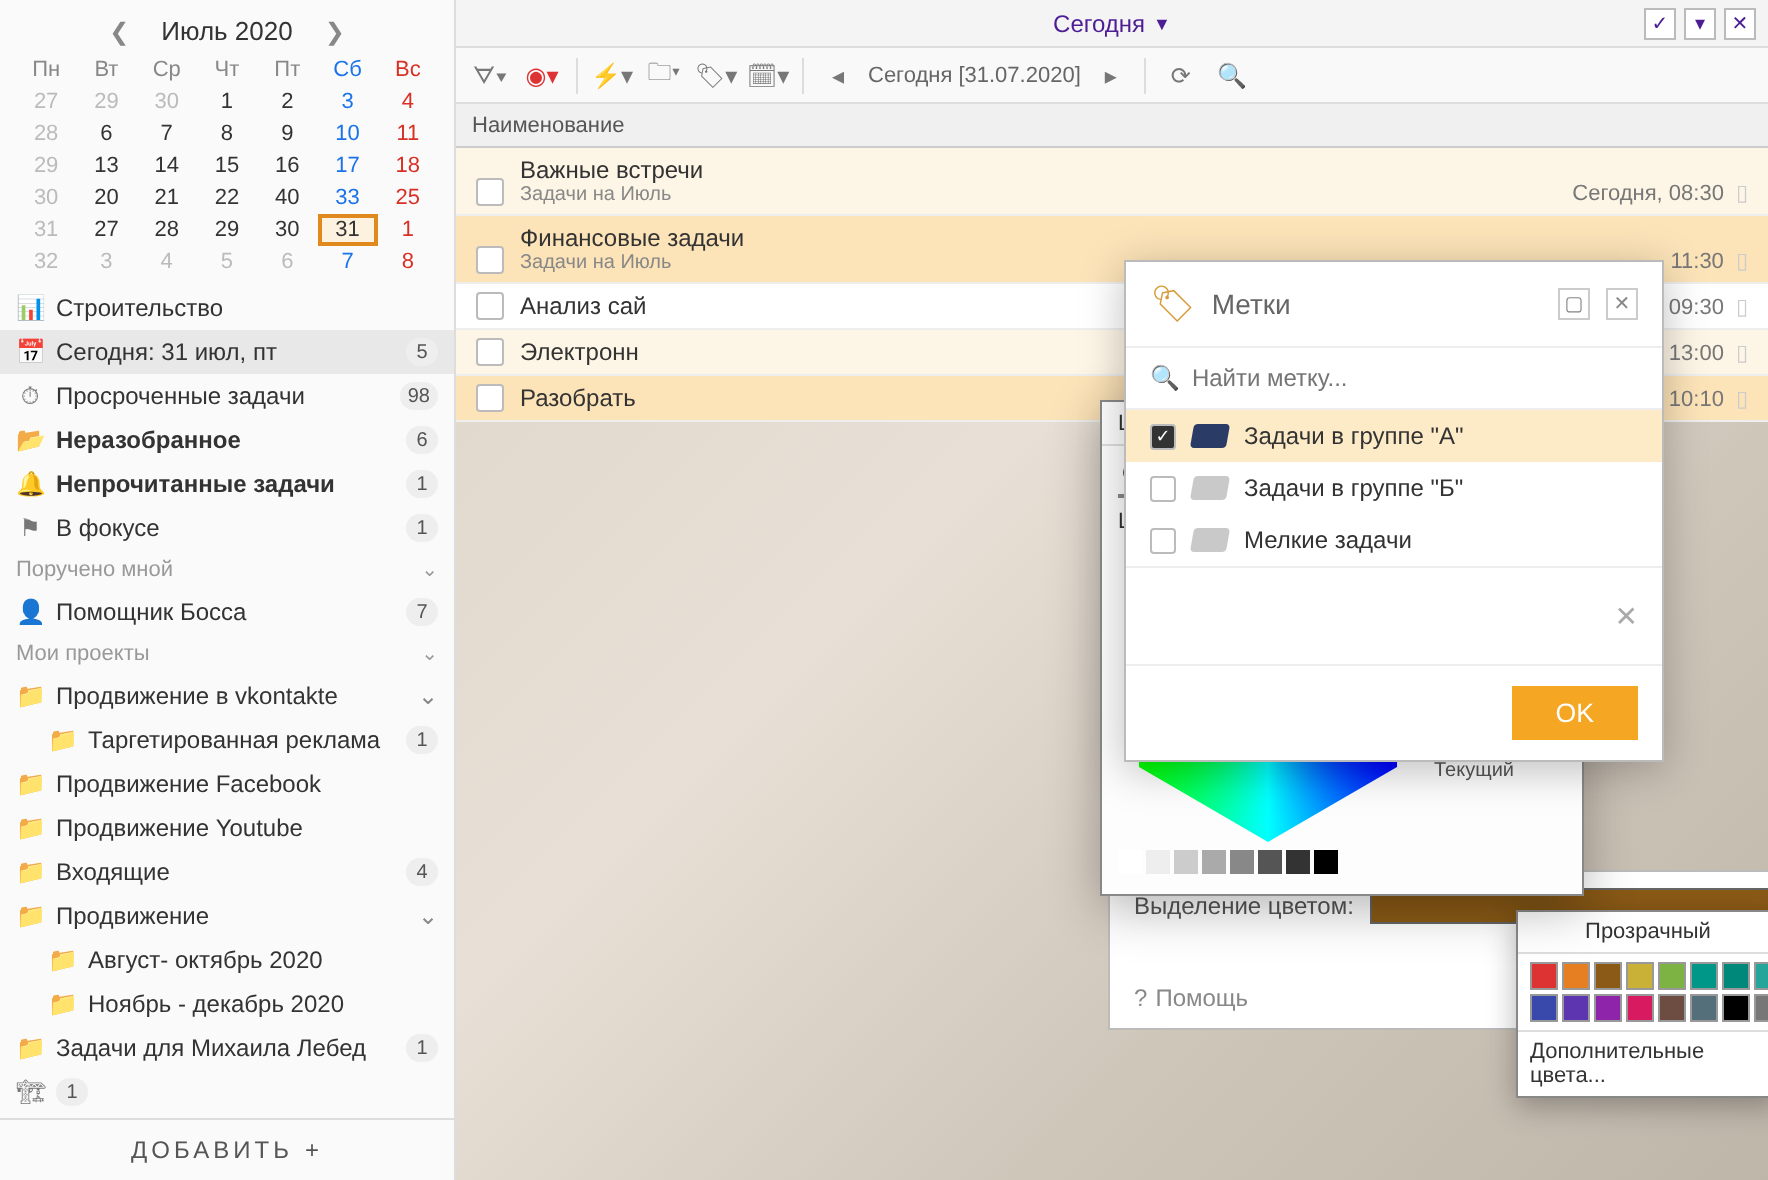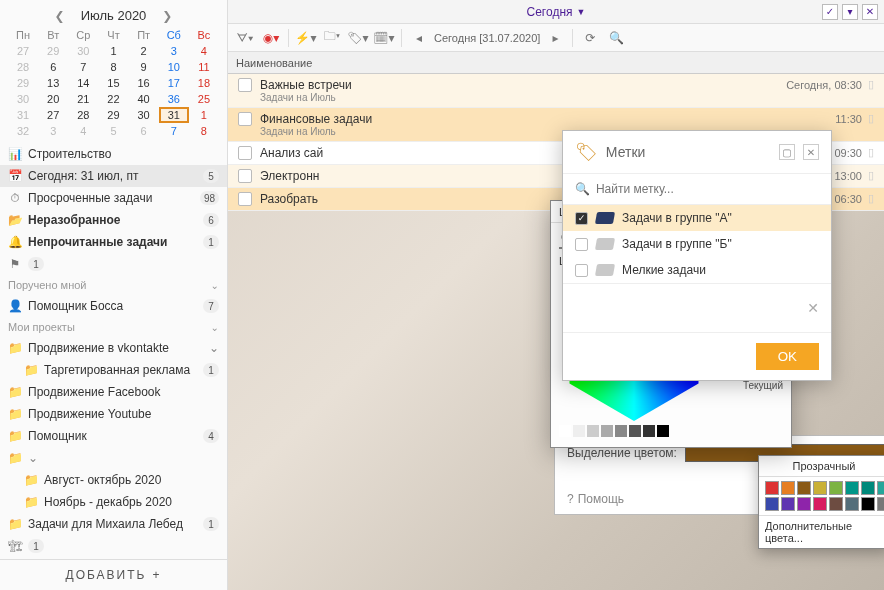--- a/index.html
+++ b/index.html
@@ -35,21 +35,21 @@
   .topbar .caret{margin-left:4px;font-size:9px}
   .topbar .right{position:absolute;right:6px;display:flex;gap:4px}
   .topbar .right span{width:16px;height:16px;border:1px solid #bbb;display:flex;align-items:center;justify-content:center;font-size:10px;background:#fff}
   .toolbar{height:28px;background:#f9f9f9;border-bottom:1px solid #ddd;display:flex;align-items:center;gap:4px;padding:0 6px}
   .toolbar .tb{width:22px;height:20px;display:flex;align-items:center;justify-content:center;color:#777;font-size:12px}
   .toolbar .sep{width:1px;height:18px;background:#ddd;margin:0 2px}
   .toolbar .daylbl{color:#666;font-size:11px}
   .colhdr{height:22px;background:#f0f0f0;border-bottom:1px solid #ccc;padding:0 8px;display:flex;align-items:center;font-size:11px;color:#555}
   .addtask{height:30px;padding:0 10px;display:flex;align-items:center;color:#fff;font-size:12px;background:rgba(0,0,0,0.15)}
   .tasks{padding:0}
-  .task{display:flex;align-items:flex-start;gap:8px;padding:4px 10px;background:#fff;border-bottom:1px solid #eee;position:relative}
+  .task{display:flex;align-items:flex-end;gap:8px;padding:4px 10px;background:#fff;border-bottom:1px solid #eee;position:relative}
   .task.cream{background:#fdf5e6}
   .task.orange{background:#fce3b8}
   .task .chk{width:14px;height:14px;border:1px solid #bbb;border-radius:2px;background:#fff}
   .task .body{flex:1}
   .task .t1{font-size:12px}
   .task .t2{font-size:10px;color:#888}
   .task .meta{display:flex;align-items:center;gap:6px;font-size:11px;color:#777}
   .task .flag{color:#ccc}
   
   .labels-pop{position:absolute;right:52px;top:130px;width:270px;background:#fff;border:1px solid #bbb;box-shadow:0 4px 20px rgba(0,0,0,0.25)}
@@ -89,21 +89,21 @@
      radial-gradient(circle at 50% 50%,#fff 0%,transparent 25%),
      conic-gradient(red,magenta,blue,cyan,lime,yellow,red);
      clip-path:polygon(50% 0%,93% 25%,93% 75%,50% 100%,7% 75%,7% 25%);
      margin:4px 0}
   .color-dlg .grays{display:flex;gap:2px;margin-top:4px}
   .color-dlg .grays span{width:12px;height:12px}
   .color-dlg .side{display:flex;flex-direction:column;gap:6px;width:70px}
   .color-dlg .side button{height:20px;border:1px solid #888;background:#eee;font-size:11px}
   .color-dlg .side .okb{background:#cde3f8}
   .color-dlg .side .swatch{height:40px;background:#8a5a16;border:1px solid #666;margin-top:10px}
-  .color-dlg .side .lab{font-size:10px;color:#555;text-align:right}
+  .color-dlg .side .lab{font-size:10px;color:#555;text-align:left}
   
   .palette{position:absolute;left:530px;top:455px;width:132px;background:#fff;border:1px solid #888;box-shadow:0 4px 14px rgba(0,0,0,0.3);font-size:11px}
   .palette .ph{padding:4px 6px;border-bottom:1px solid #ddd;text-align:center}
   .palette .pg{display:grid;grid-template-columns:repeat(8,14px);gap:2px;padding:4px 6px}
   .palette .pg span{width:14px;height:14px;border:1px solid #999}
   .palette .more{padding:4px 6px;border-top:1px solid #ddd}
 </style>
 </head>
 <body>
 
@@ -142,21 +142,21 @@
           <div class="d">14</div>
           <div class="d">15</div>
           <div class="d">16</div>
           <div class="d sat">17</div>
           <div class="d sun">18</div>
           <div class="d dim">30</div>
           <div class="d">20</div>
           <div class="d">21</div>
           <div class="d">22</div>
           <div class="d">40</div>
-          <div class="d sat">36</div>
+          <div class="d sat">33</div>
           <div class="d sun">25</div>
           <div class="d dim">31</div>
           <div class="d">27</div>
           <div class="d">28</div>
           <div class="d">29</div>
           <div class="d">30</div>
           <div class="d sel">31</div>
           <div class="d dim sun">1</div>
           <div class="d dim">32</div>
           <div class="d dim">3</div>
@@ -187,20 +187,21 @@
           <span class="lbl">Неразобранное</span>
           <span class="badge">6</span>
         </div>
         <div class="nav-item bold">
           <span class="ic">🔔</span>
           <span class="lbl">Непрочитанные задачи</span>
           <span class="badge">1</span>
         </div>
         <div class="nav-item">
           <span class="ic">⚑</span>
+          <span class="lbl">В фокусе</span>
           <span class="badge">1</span>
         </div>
         <div class="section-hd">
           <span>Поручено мной</span>
           <span class="caret">⌄</span>
         </div>
         <div class="nav-item">
           <span class="ic">👤</span>
           <span class="lbl">Помощник Босса</span>
           <span class="badge">7</span>
@@ -222,25 +223,26 @@
         <div class="nav-item">
           <span class="ic folder">📁</span>
           <span class="lbl">Продвижение Facebook</span>
         </div>
         <div class="nav-item">
           <span class="ic folder">📁</span>
           <span class="lbl">Продвижение Youtube</span>
         </div>
         <div class="nav-item">
           <span class="ic folder">📁</span>
-          <span class="lbl">Помощник</span>
+          <span class="lbl">Входящие</span>
           <span class="badge">4</span>
         </div>
         <div class="nav-item">
           <span class="ic folder">📁</span>
+          <span class="lbl">Продвижение</span>
           <span style="color:#888">⌄</span>
         </div>
         <div class="nav-item" style="padding-left: 24px;">
           <span class="ic folder">📁</span>
           <span class="lbl">Август- октябрь 2020</span>
         </div>
         <div class="nav-item" style="padding-left: 24px;">
           <span class="ic folder">📁</span>
           <span class="lbl">Ноябрь - декабрь 2020</span>
         </div>
@@ -331,21 +333,21 @@
             <span>13:00</span>
             <span class="flag">▯</span>
           </div>
         </div>
         <div class="task orange">
           <span class="chk"></span>
           <div class="body">
             <div class="t1">Разобрать</div>
           </div>
           <div class="meta">
-            <span>06:30</span>
+            <span>10:10</span>
             <span class="flag">▯</span>
           </div>
         </div>
       </div>
 
     <div class="hl-band">
       <div class="row1">
         <span>Выделение цветом:</span>
         <div class="sw"></div>
       </div>

